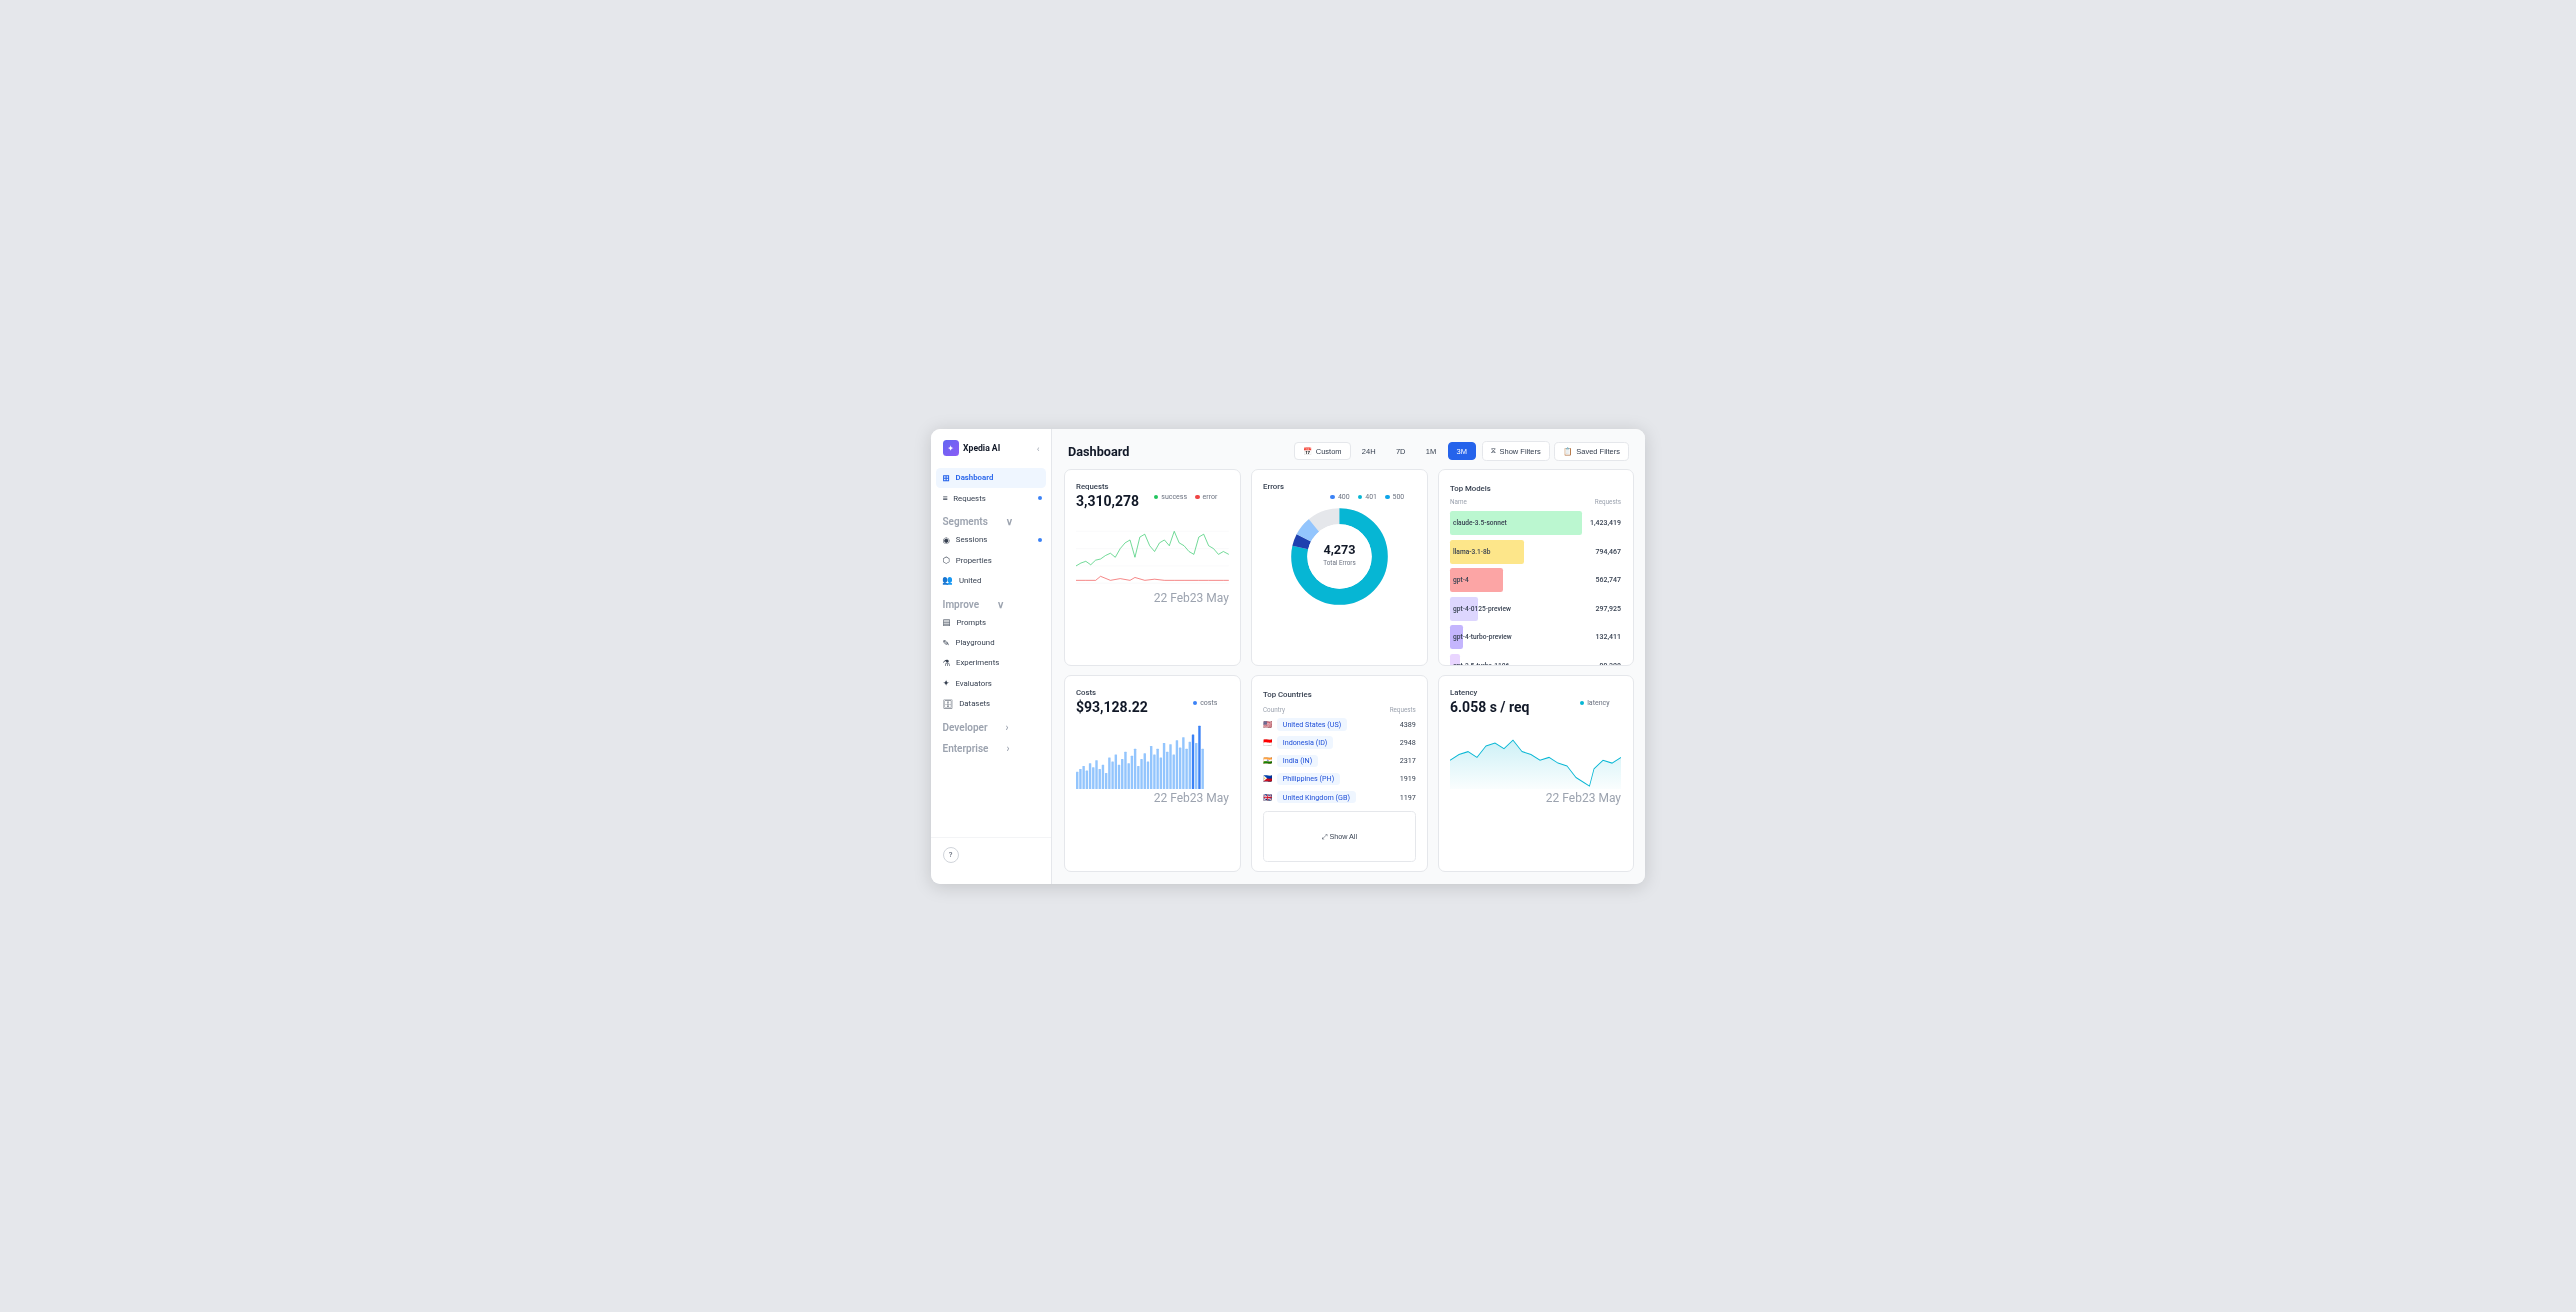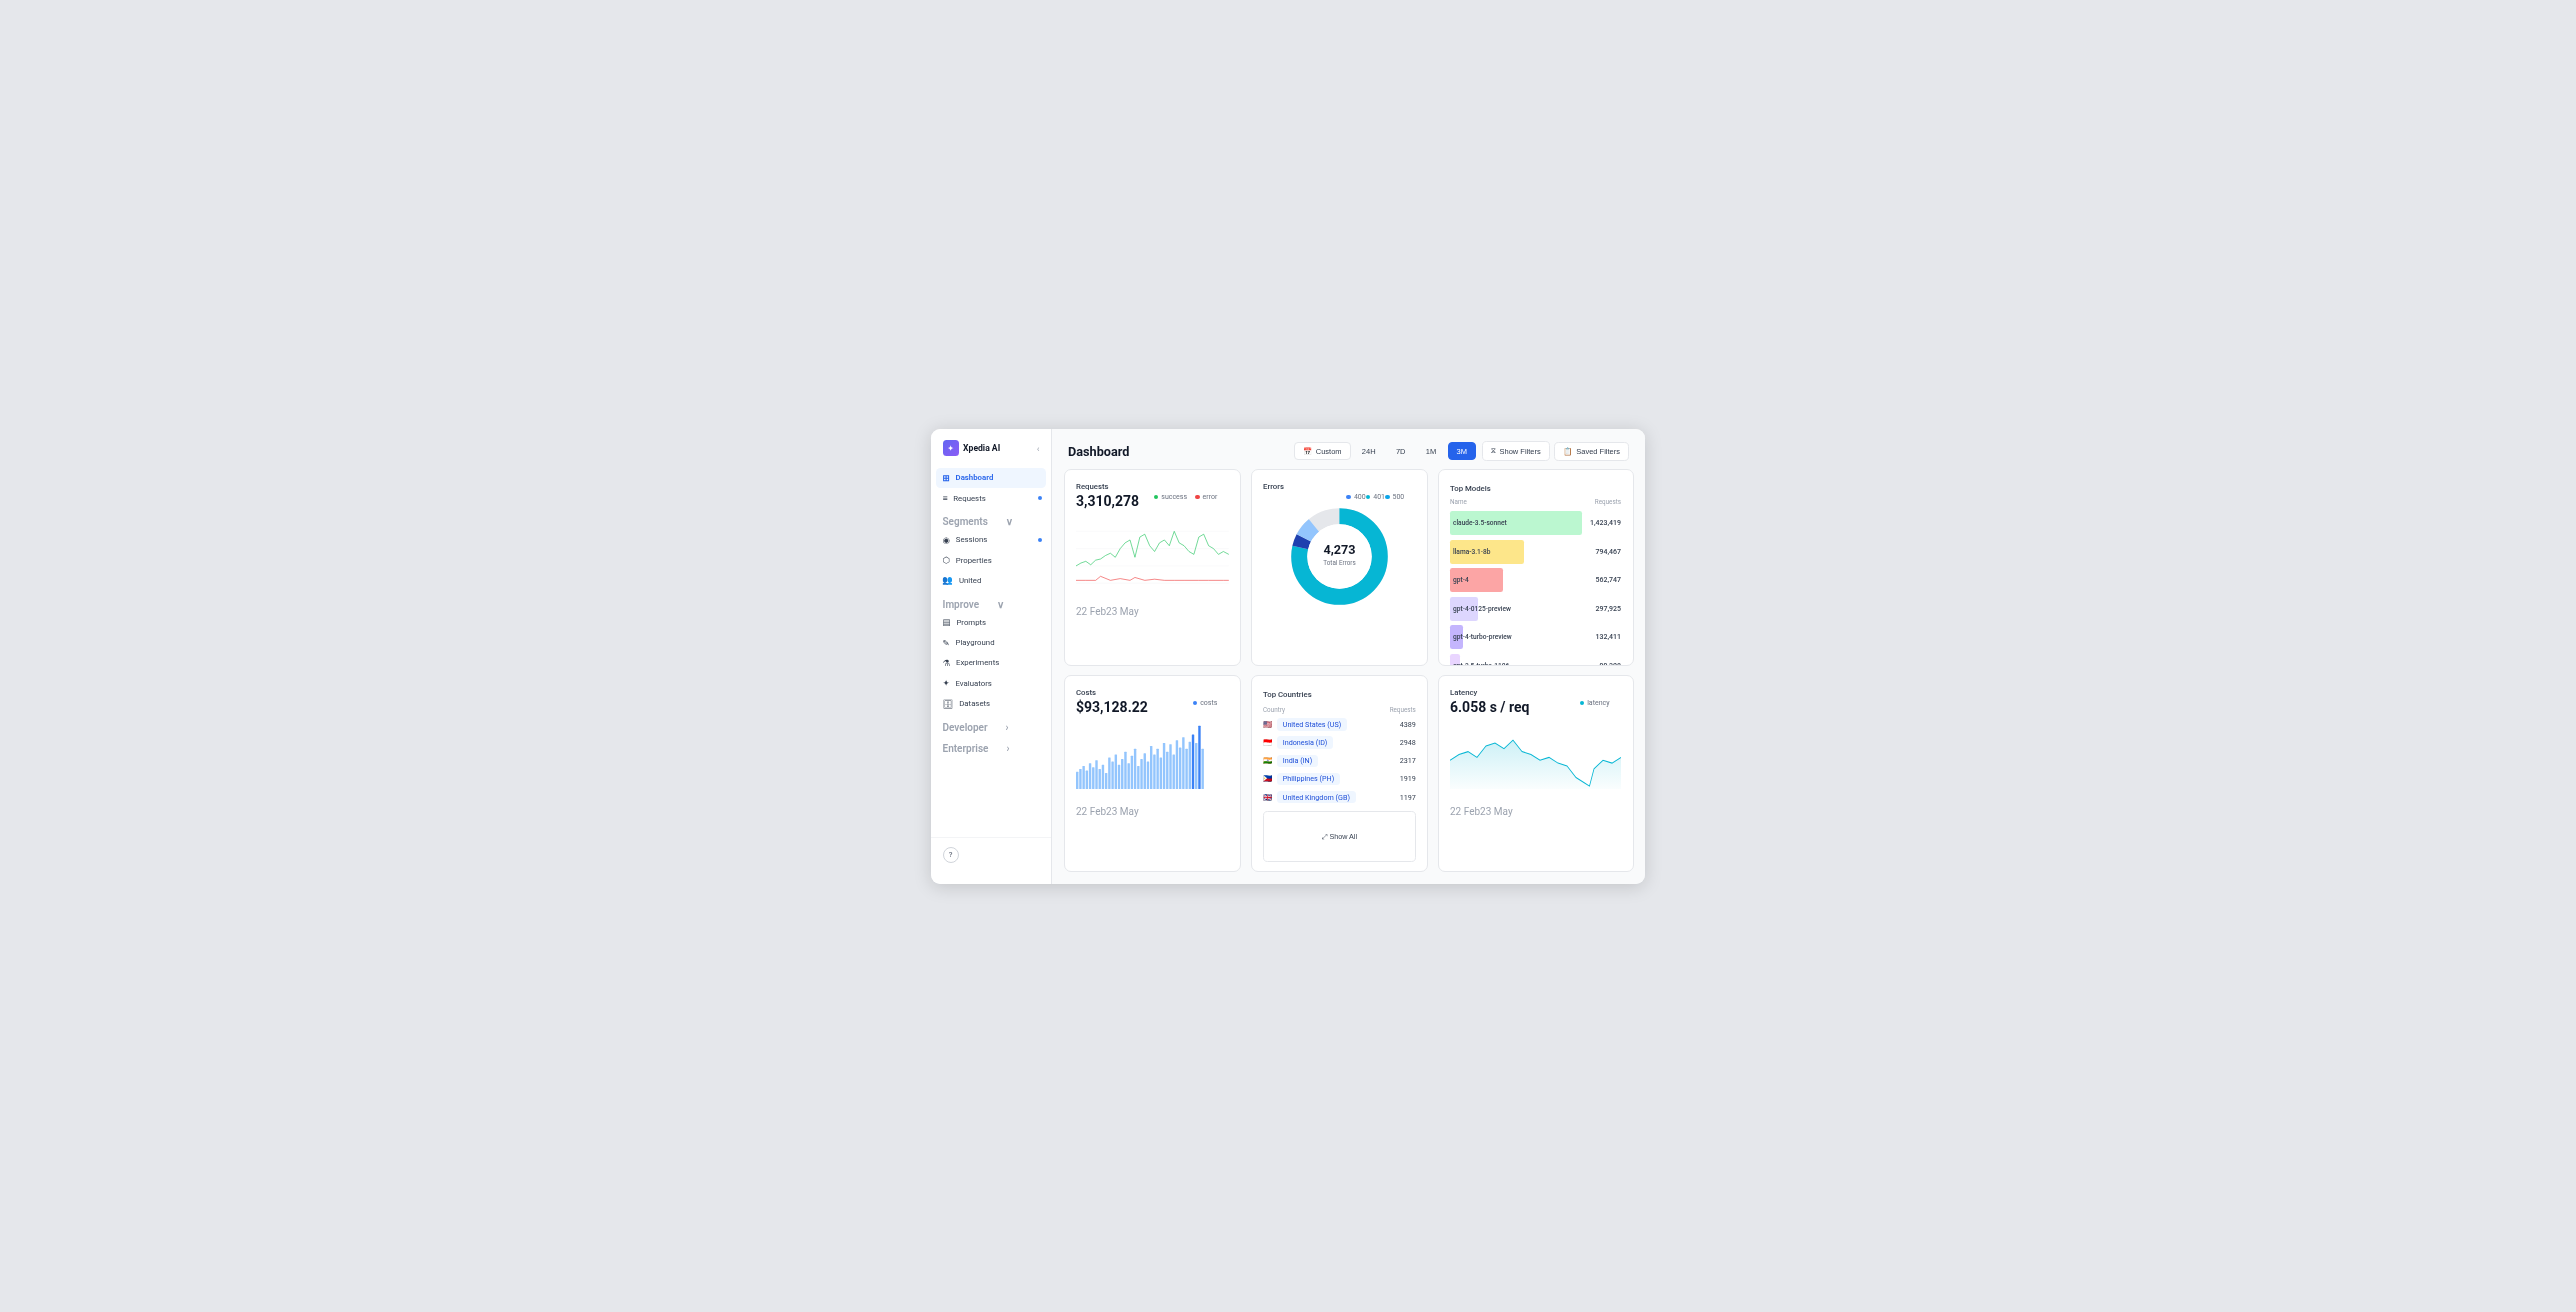--- a/index.html
+++ b/index.html
@@ -282,36 +282,36 @@
       grid-row: 2;
       position: relative;
     }
     
     .chart-container {
       width: 100%;
       margin-top: 4.6px;
     }
     .chart-date-row {
       display: flex;
-      justify-content: flex-start;
-      font-size: 10px;
+      justify-content: flex-end;
+      font-size: 12px;
       color: #9ca3af;
-      margin-top: 15px;
+      margin-top: 0;
     }
     
     .donut-container {
       display: flex;
       flex-direction: column;
       align-items: center;
       justify-content: flex-end;
       padding-top: 5.8px;
     }
     .donut-legend {
       display: flex;
-      gap: 0;
+      gap: 8px;
       position: absolute;
       top: 11.5px;
       right: 11.5px;
     }
     .donut-label {
       display: flex;
       align-items: center;
       gap: 2.9px;
       font-size: 7px;
       color: #6b7280;

